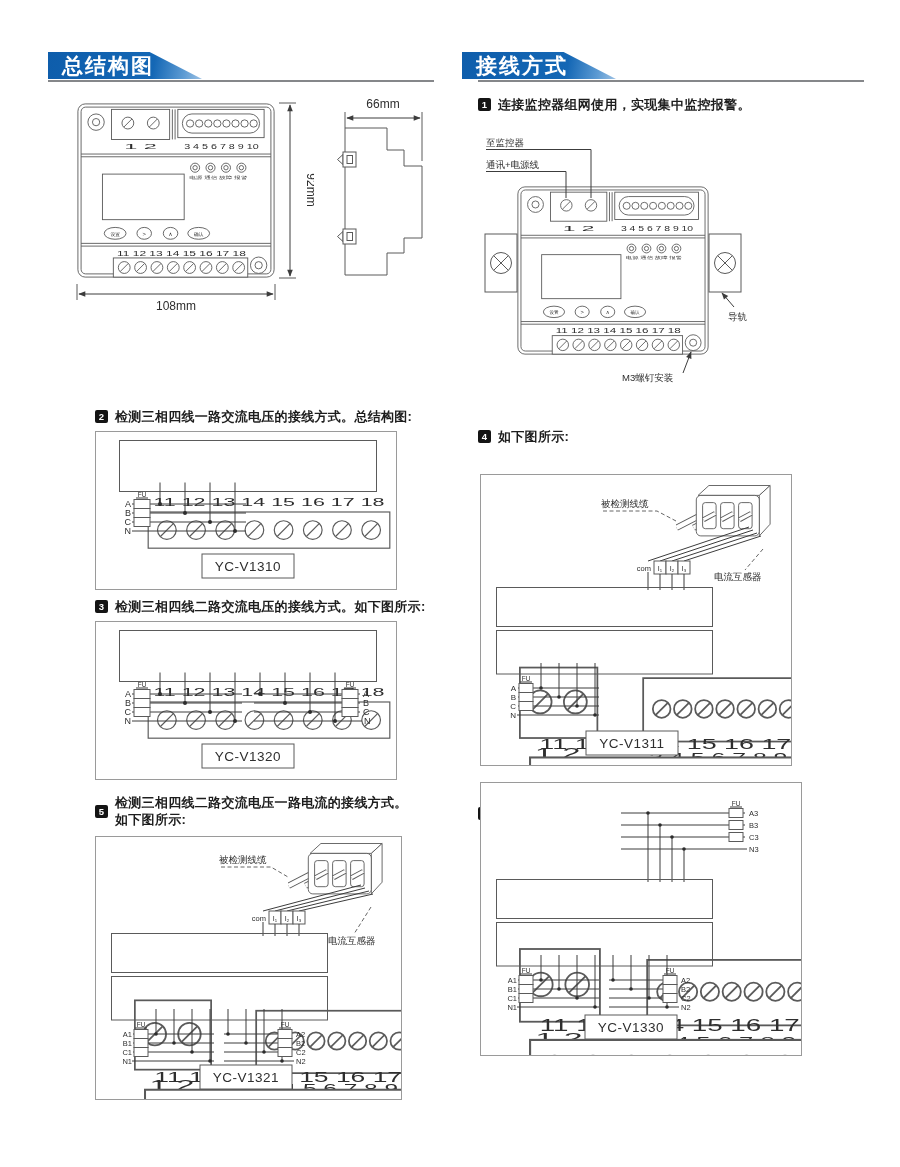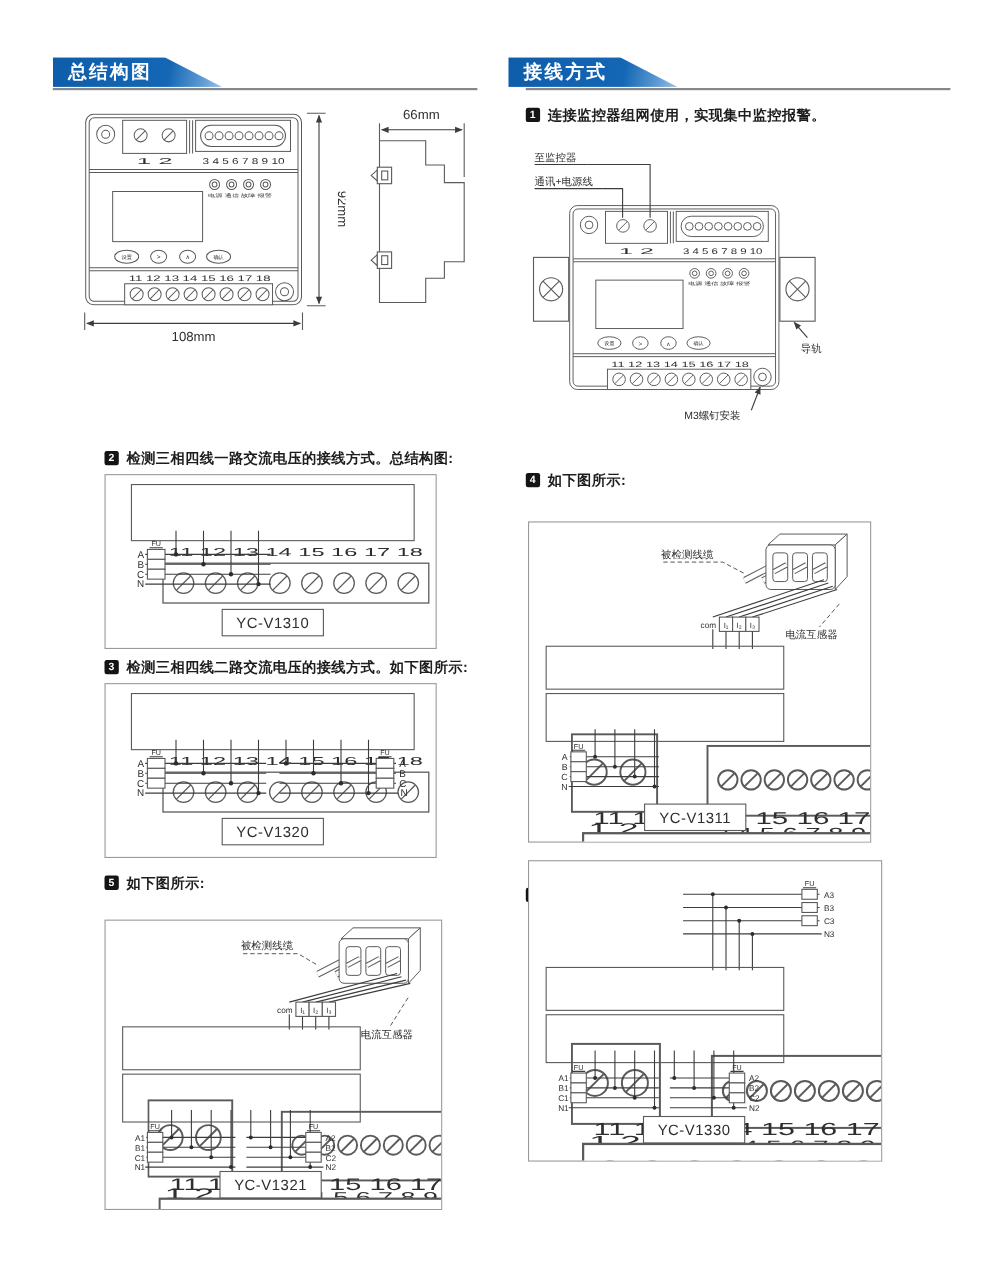--- a/index.html
+++ b/index.html
@@ -6,21 +6,21 @@
   body{
     width:900px;height:1167px;position:relative;background:#ffffff;
     font-family:"Liberation Sans","DejaVu Sans",sans-serif;color:#222;
     overflow:hidden;
   }
   .abs{position:absolute;}
   .banner{
     position:absolute;top:52px;width:154px;height:27px;box-sizing:border-box;
     background:linear-gradient(100deg,#0e5dab 0%,#1467b5 68%,#5d9bd3 88%,#9cc1e4 100%);
     clip-path:polygon(0 0,66% 0,100% 100%,0 100%);
-    color:#fff;font-weight:bold;font-size:17px;line-height:27px;
+    color:#fff;font-weight:bold;font-size:21px;line-height:27px;
     padding-left:14px;letter-spacing:2px;
   }
   .rule{position:absolute;top:80px;width:386px;height:2px;background:#85878a;}
   .sec-head{
     position:absolute;display:flex;gap:7px;align-items:center;
     font-size:13px;font-weight:600;color:#1d1d1d;line-height:17px;letter-spacing:.3px;
   }
   .num-marker{
     display:inline-block;flex:0 0 13px;width:13px;height:13px;background:#141414;
     color:#fff;font-size:9.5px;font-weight:bold;text-align:center;line-height:13px;
@@ -358,20 +358,21 @@
         <circle class="dot" cx="239" cy="99" r="2"></circle>
   </g>
   <rect class="df" x="106" y="122" width="92" height="24" stroke-width="1.3"></rect>
   <text x="152" y="139" font-size="13.5" text-anchor="middle" letter-spacing="0.5">YC-V1320</text>
 </svg>
 </div>
 
 <div class="sec-head" style="left:95px;top:794px;width:340px">
   <span class="num-marker">5</span>
   <span class="sec-lines">
+      <span>检测三相四线二路交流电压一路电流的接线方式。</span>
       <span>如下图所示:</span>
     </span>
 </div>
 <div class="box" style="left:95px;top:836px;width:305px;height:262px">
 <svg width="305" height="262" viewBox="0 0 305 262">
   <use href="#ct" x="192" y="2" width="100" height="72"></use>
   <text x="123" y="26" font-size="9.5">被检测线缆</text>
   <polyline class="dash" points="125,30 175,30 192,40"></polyline>
   <text x="232" y="107" font-size="9.5">电流互感器</text>
   <line class="dash" x1="275" y1="70" x2="258" y2="97"></line>

